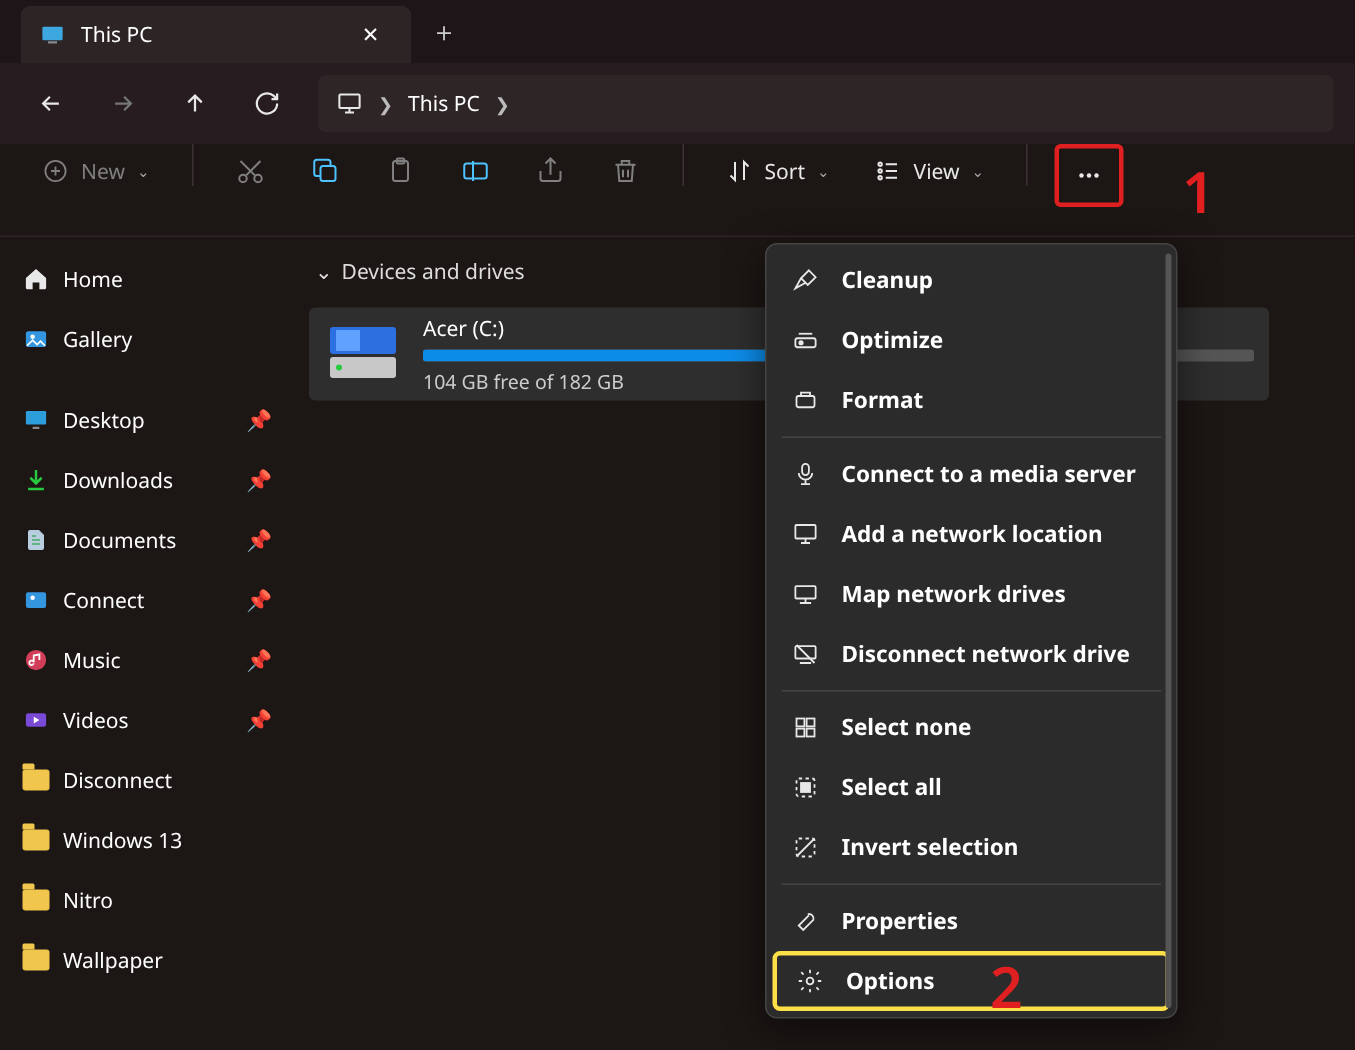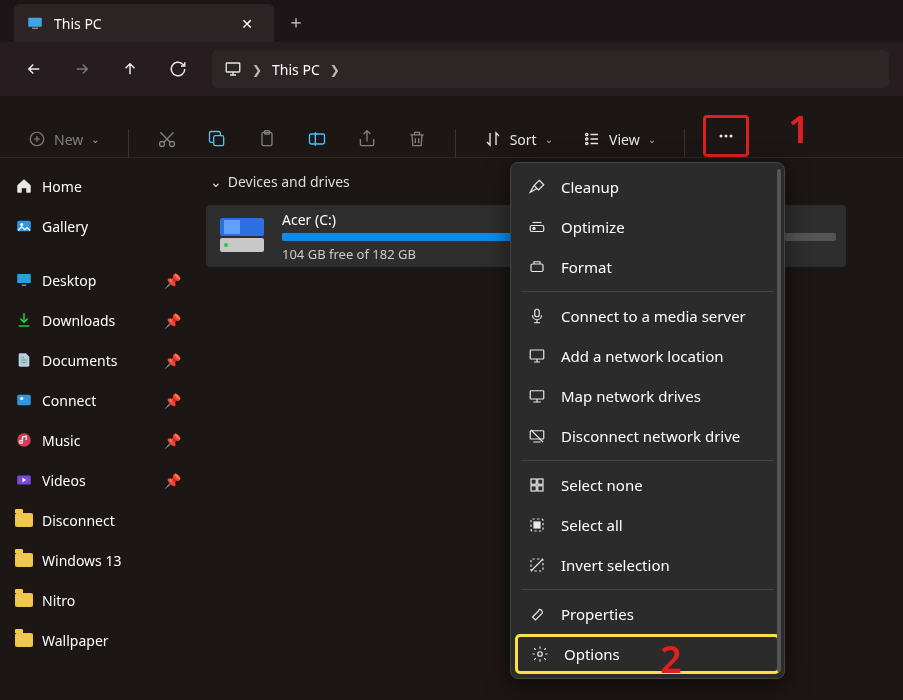--- a/index.html
+++ b/index.html
@@ -50,21 +50,21 @@
   border-radius: 5px;
   display:flex; align-items:center;
   padding: 0 12px;
   gap: 10px;
   margin-left: 6px;
 }
 .address .chev { color:#bbb; font-size:12px; }
 .address .crumb { font-size:14px; color:#fff; }
 .toolbar {
   height: 62px;
-  display:flex; align-items:flex-end;
+  display:flex; align-items:flex-start;
   padding: 0 18px;
   gap: 10px;
   background: #1c1614;
   border-bottom: 1px solid #2e2527;
 }
 .tbtn {
   height: 36px; padding: 0 10px;
   display:flex; align-items:center; gap:8px;
   color: #808080;
   border-radius:4px;
@@ -118,20 +118,21 @@
 .ctx-menu {
   position:absolute;
   left: 510px;
   top: 162px;
   width: 275px;
   background: #2b2b2b;
   border: 1px solid #444;
   border-radius: 8px;
   padding: 4px;
   box-shadow: 0 6px 24px rgba(0,0,0,.5);
+  font-weight: bold;
 }
 .ctx-menu .scroll-track {
   position:absolute; right:3px; top:6px; bottom:6px; width:4px;
   background:#555; border-radius:2px;
 }
 .ctx-item {
   height: 40px;
   display:flex; align-items:center;
   padding: 0 12px;
   gap: 14px;

